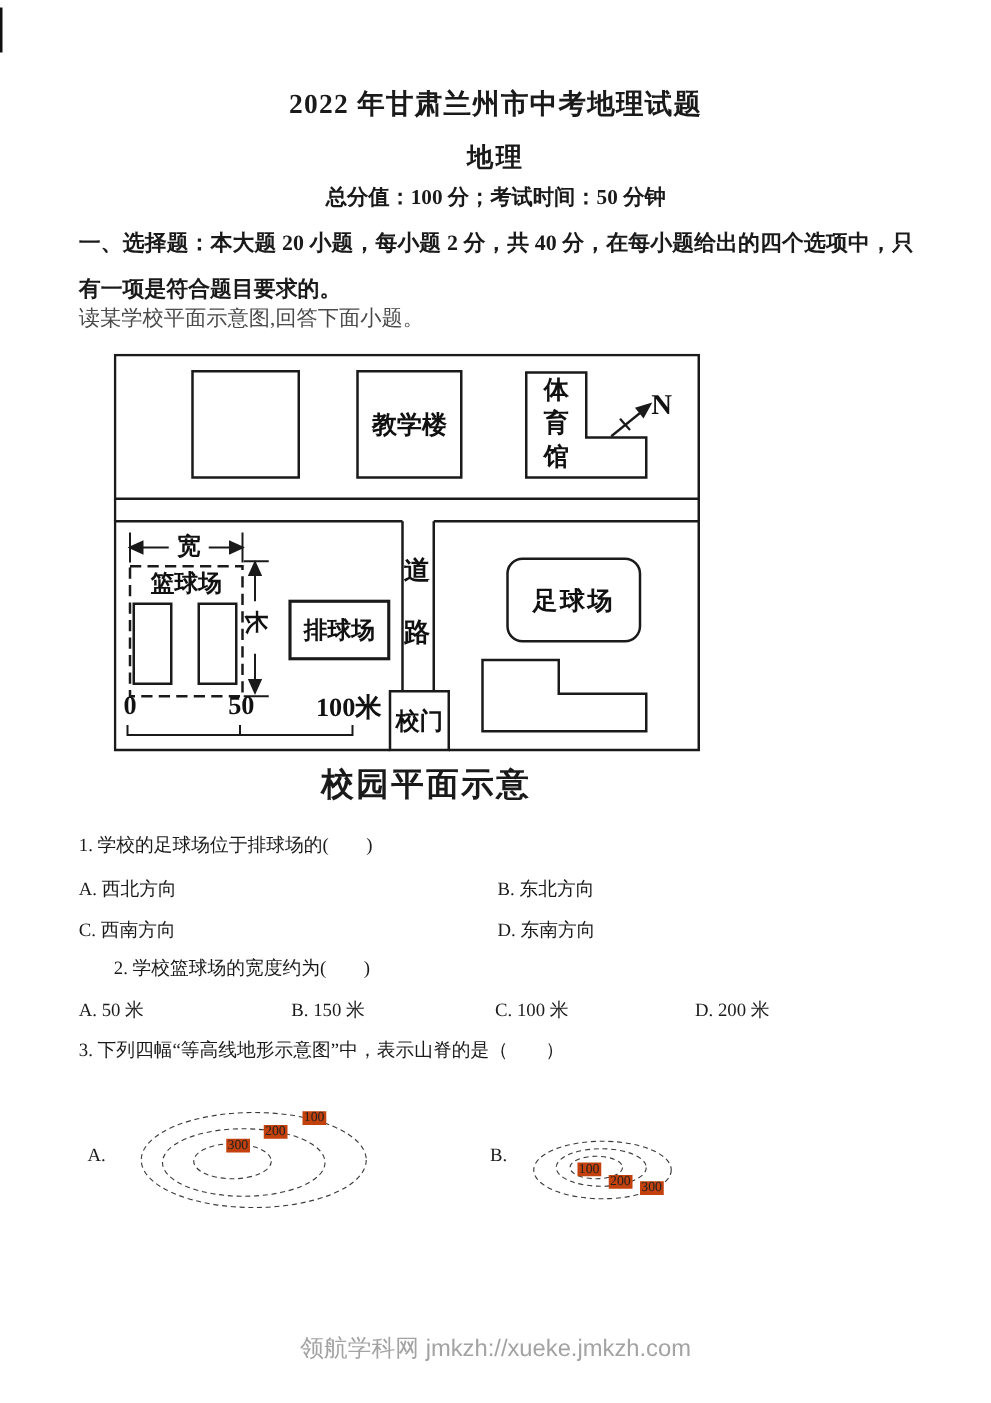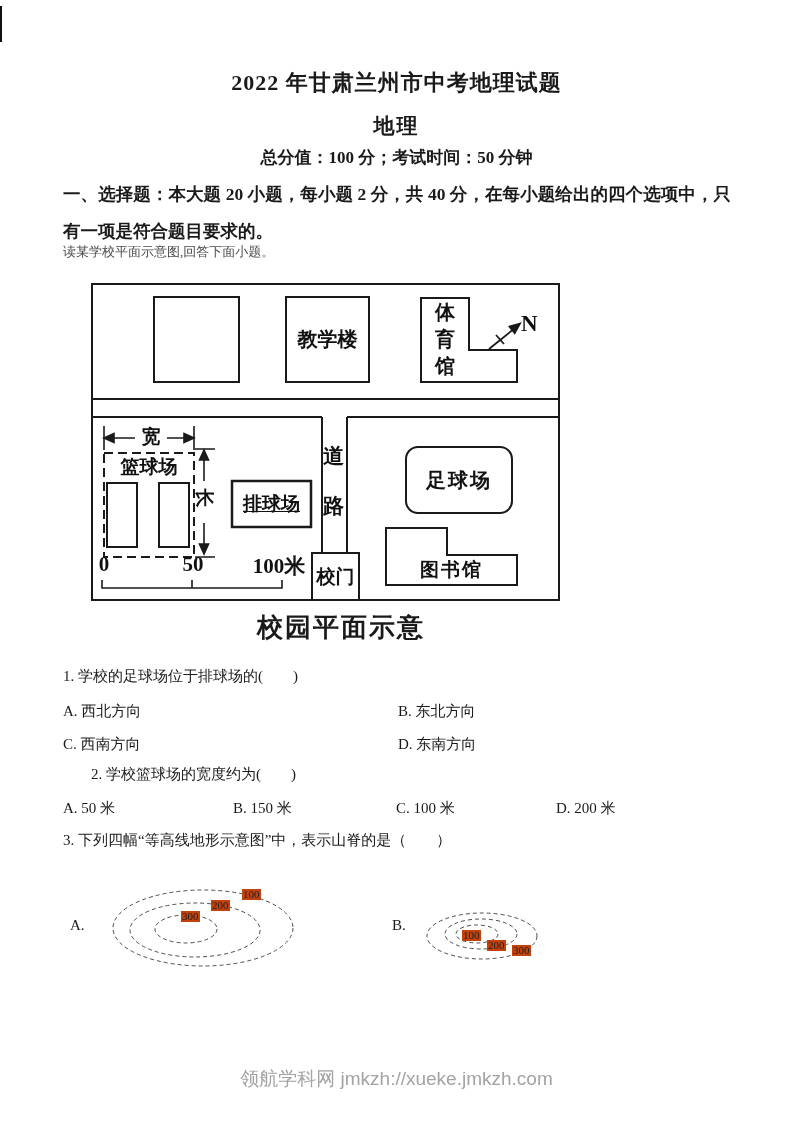--- a/index.html
+++ b/index.html
@@ -7,38 +7,38 @@
     width:793px;height:1122px;position:relative;background:#ffffff;
     font-family:"Liberation Serif","DejaVu Serif",serif;color:#1a1a1a;
     overflow:hidden;
   }
   .abs{position:absolute;}
   .ctr{text-align:center;}
   .title{left:0;top:68px;width:793px;font-size:22px;font-weight:700;letter-spacing:1px;}
   .subject{left:0;top:112px;width:793px;font-size:21px;font-weight:700;letter-spacing:2px;}
   .meta{left:0;top:146px;width:793px;font-size:17px;font-weight:700;}
   .section-hdr{left:63px;top:176px;width:668px;font-size:17.5px;font-weight:700;line-height:37px;text-align:justify;}
-  .lead{left:63px;top:243px;font-size:13px;color:#4a4a4a;}
+  .lead{left:63px;top:243px;font-size:17px;color:#4a4a4a;}
   .artifact{left:0;top:6px;width:2px;height:36px;background:#111;}
 
   
   .map{left:91px;top:283px;width:470px;height:320px;}
   .map svg{position:absolute;left:0;top:0;}
   .mlab{position:absolute;font-weight:600;color:#111;}
   .flexc{display:flex;align-items:center;justify-content:center;}
   .lab-bld{left:63px;top:25px;width:85px;font-size:20px;line-height:28px;text-align:center;}
   .teach{left:195px;top:14px;width:83px;height:85px;font-size:20px;}
   .gym{left:342px;top:16px;width:24px;font-size:20px;line-height:27px;word-break:break-all;text-align:center;}
   .north{left:430px;top:28px;font-size:23px;font-weight:700;}
   .road{left:232px;top:148px;width:24px;font-size:21px;line-height:50px;word-break:break-all;text-align:left;}
   .gate{left:221px;top:271px;width:47px;height:46px;font-size:19px;}
   .bball{left:13px;top:171px;width:90px;font-size:19px;text-align:center;white-space:nowrap;}
   .wdim{left:46px;top:141px;width:28px;font-size:19px;text-align:center;}
   .ldim{left:102px;top:203px;width:24px;height:24px;font-size:19px;transform:rotate(90deg);text-align:center;}
-  .vball{left:141px;top:198px;width:79px;height:46px;font-size:19px;text-decoration:underline;}
+  .vball{left:141px;top:198px;width:79px;height:46px;font-size:19px;}
   .fball{left:315px;top:164px;width:106px;height:66px;font-size:20px;letter-spacing:2px;}
   .lib{left:295px;top:272px;width:131px;height:30px;font-size:19px;letter-spacing:2px;}
   .sc0{left:2px;top:269px;width:22px;font-size:21px;text-align:center;}
   .sc50{left:81px;top:269px;width:42px;font-size:21px;text-align:center;}
   .sc100{left:146px;top:269px;width:84px;font-size:21px;text-align:center;}
   .map-caption{left:91px;top:610px;width:500px;font-size:26px;font-weight:700;letter-spacing:2px;text-align:center;}
 
   
   .q{left:63px;font-size:15px;}
   .opt{font-size:15px;}
@@ -112,21 +112,20 @@
   <div class="mlab teach flexc">教学楼</div>
   <div class="mlab gym">体育馆</div>
   <div class="mlab north">N</div>
   <div class="mlab road">道路</div>
   <div class="mlab gate flexc">校门</div>
   <div class="mlab bball">篮球场</div>
   <div class="mlab wdim">宽</div>
   <div class="mlab ldim">长</div>
   <div class="mlab vball flexc">排球场</div>
   <div class="mlab fball flexc">足球场</div>
-  <div class="mlab lib flexc">图书馆</div>
   <div class="mlab sc0">0</div>
   <div class="mlab sc50">50</div>
   <div class="mlab sc100">100米</div>
 </div>
 
 <div class="abs map-caption">校园平面示意</div>
 
 <div class="abs q" style="top:667px;">1. 学校的足球场位于排球场的(　　)</div>
 <div class="abs opt" style="left:63px;top:702px;">A. 西北方向</div>
 <div class="abs opt" style="left:398px;top:702px;">B. 东北方向</div>

